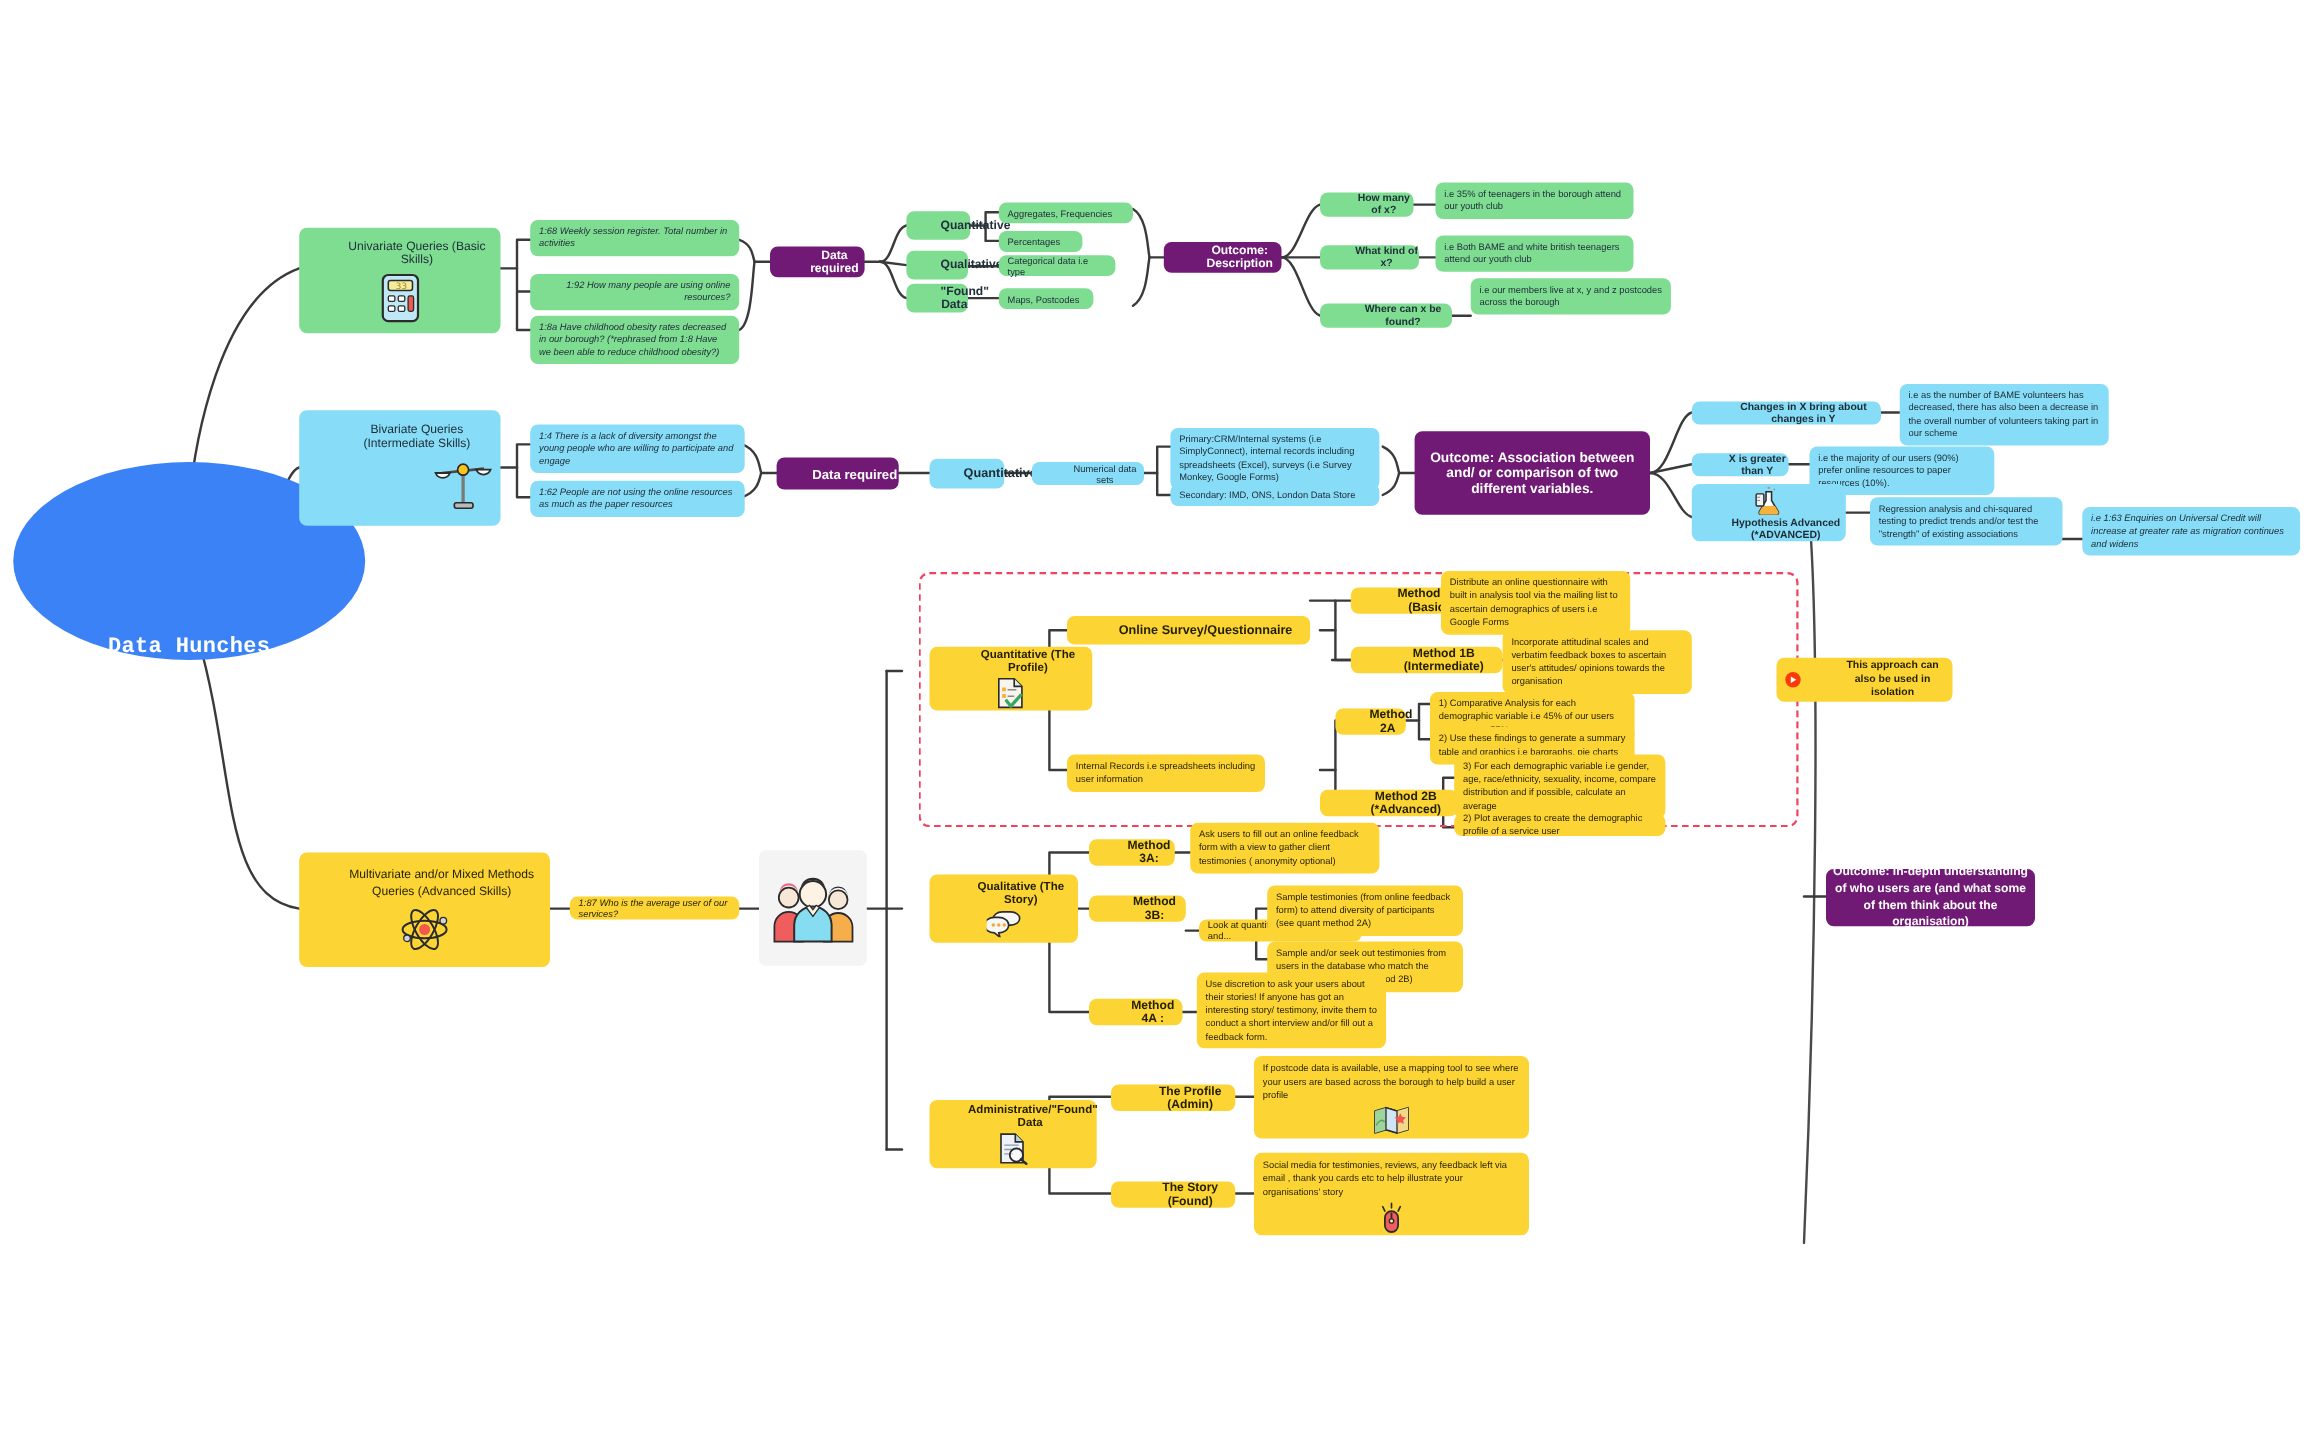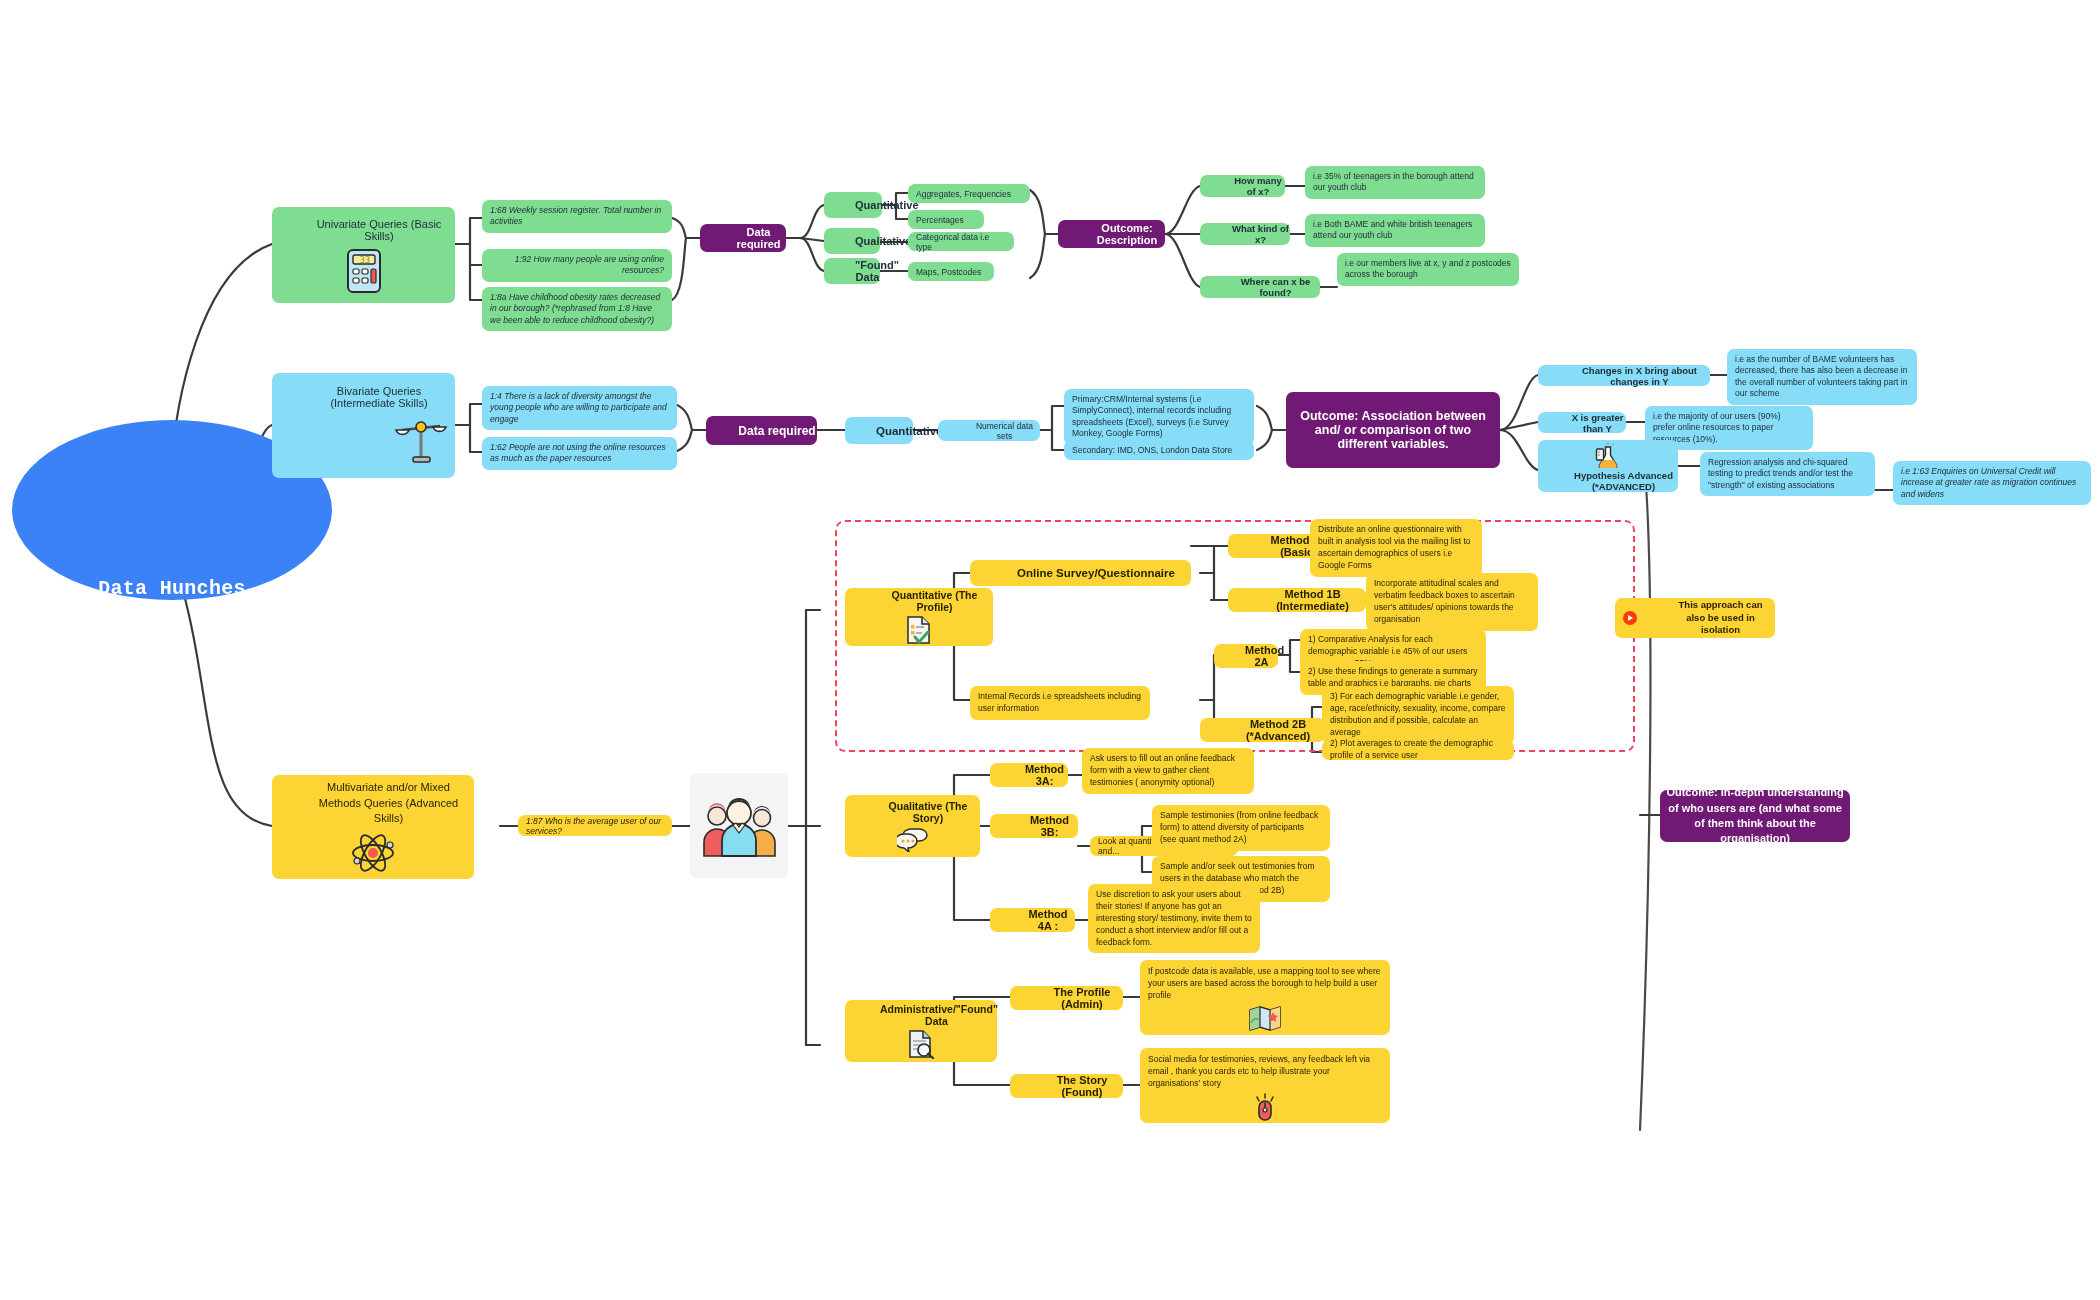--- a/index.html
+++ b/index.html
@@ -294,21 +294,21 @@
     </span>
     <span class="txt ctr" style="font-size:9.5px;font-weight:bold;margin-top:2px;">Hypothesis Advanced (*ADVANCED)</span>
   </div>
   <div class="node blue pad" style="left:1700px;top:452px;width:175px;font-size:8.5px;line-height:1.35;">
     <span class="txt">Regression analysis and chi-squared testing to predict trends and/or test the "strength" of existing associations</span>
   </div>
   <div class="node blue pad" style="left:1893px;top:461px;width:198px;font-size:8.5px;line-height:1.35;">
     <span class="txt italic">i.e 1:63 Enquiries on Universal Credit will increase at greater rate as migration continues and widens</span>
   </div>
 
-  <div class="node yellow" style="left:272px;top:775px;width:202px;height:104px;padding:8px 8px 6px;">
+  <div class="node yellow" style="left:272px;top:775px;width:228px;height:104px;padding:8px 8px 6px;">
     <span class="txt ctr" style="font-size:11px;line-height:1.4;">Multivariate and/or Mixed Methods Queries (Advanced  Skills)</span>
     <span class="iconwrap" style="margin-top:3px;">
       <svg width="50" height="46" viewBox="0 0 50 46">
         <g fill="none" stroke="#2b2b2b" stroke-width="1.8">
           <ellipse cx="25" cy="23" rx="20" ry="8"></ellipse>
           <ellipse cx="25" cy="23" rx="20" ry="8" transform="rotate(60 25 23)"></ellipse>
           <ellipse cx="25" cy="23" rx="20" ry="8" transform="rotate(120 25 23)"></ellipse>
         </g>
         <circle cx="25" cy="23" r="5" fill="#f1584e"></circle>
         <circle cx="42" cy="15" r="3" fill="#cfd6db" stroke="#2b2b2b" stroke-width="1.2"></circle>

